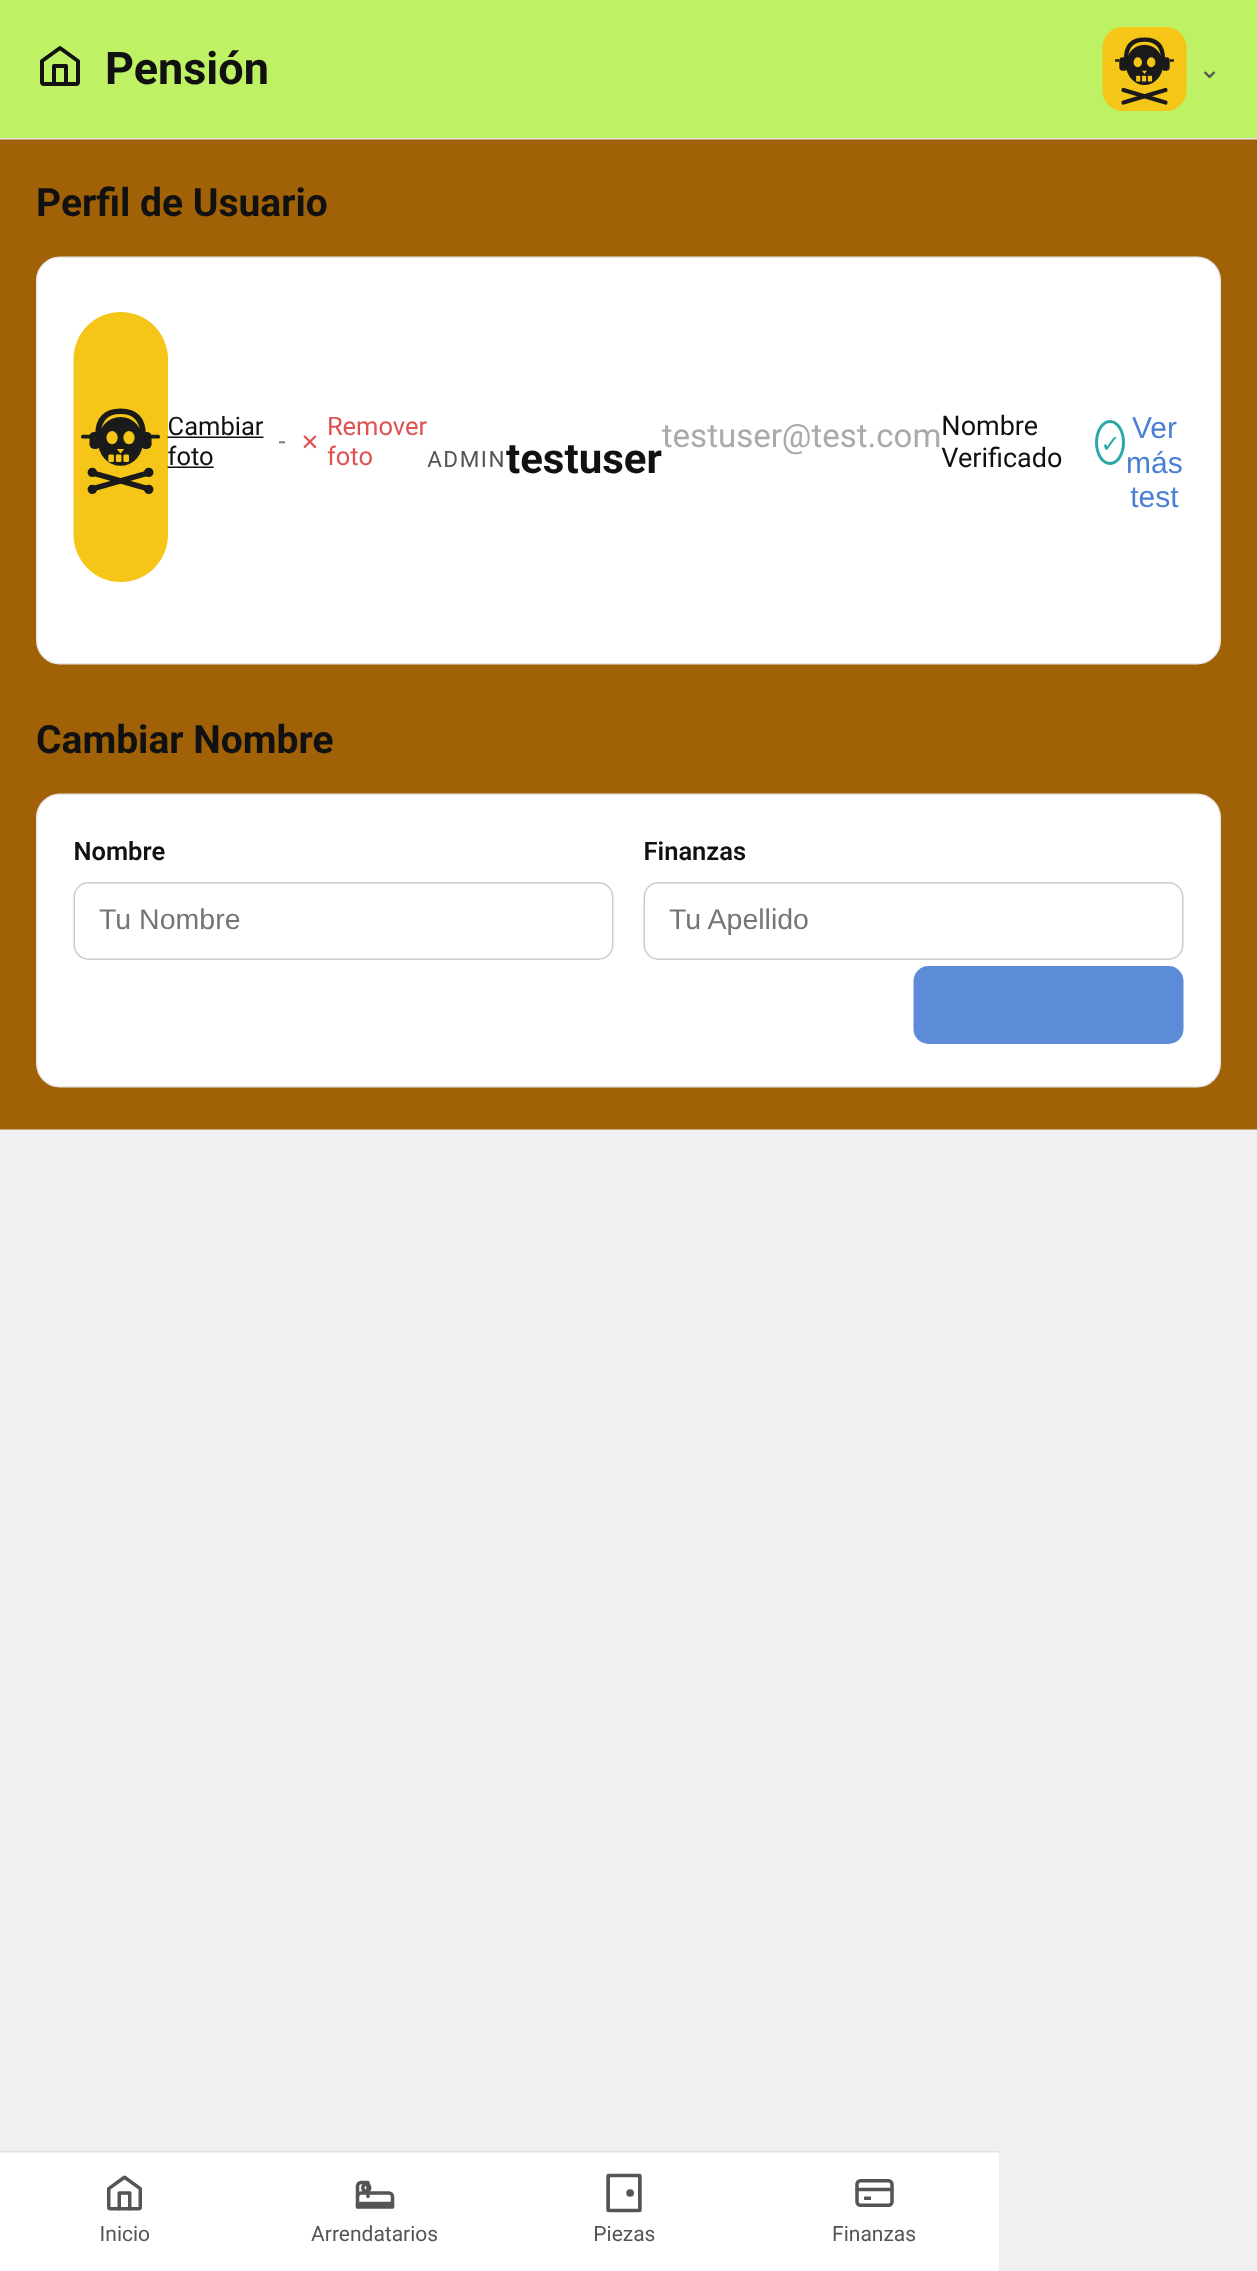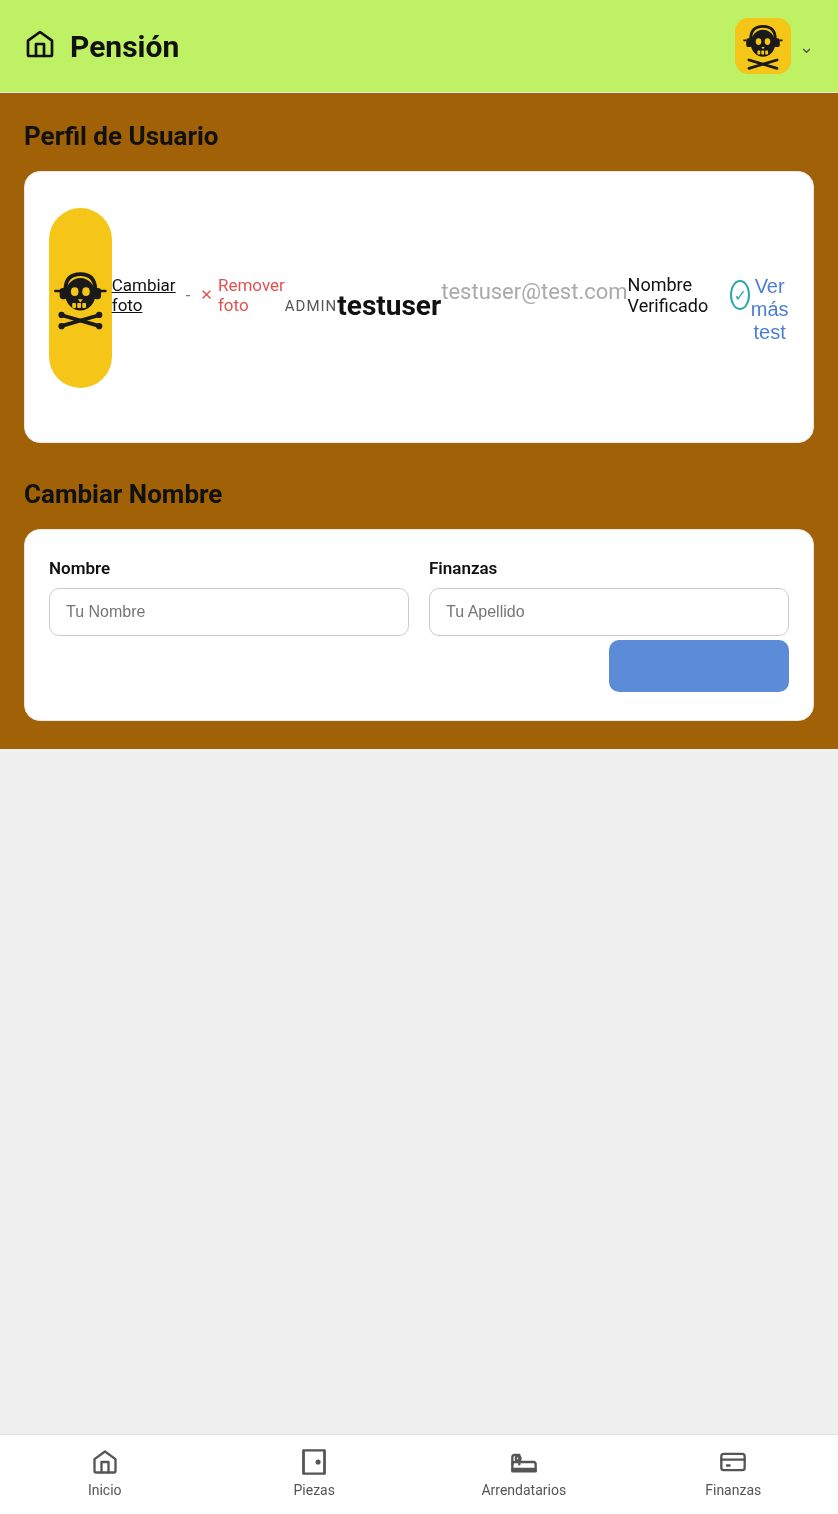--- a/index.html
+++ b/index.html
@@ -193,32 +193,32 @@
       font-weight: 600;
       color: #111;
       margin-bottom: 10px;
       display: block;
     }
     .form-input {
       width: 100%;
       border: 1.5px solid #ccc;
       border-radius: 10px;
       padding: 14px 16px;
-      font-size: 16px;
+      font-size: 19px;
       color: #aaa;
       outline: none;
       background: #fff;
     }
 
     
     .bottom-nav {
       position: fixed;
       bottom: 0;
       left: 0;
-      width: 838px;
+      width: 666px;
       background: #fff;
       border-top: 1px solid #e0e0e0;
       display: flex;
       justify-content: space-around;
       align-items: center;
       padding: 12px 0 16px;
       z-index: 100;
     }
     .nav-item {
       display: flex;
@@ -380,39 +380,39 @@
         <path d="M3 9.5L12 3l9 6.5V20a1 1 0 01-1 1H4a1 1 0 01-1-1V9.5z"></path>
         <polyline points="9 21 9 12 15 12 15 21"></polyline>
       </svg>
     </div>
     <span class="nav-label">Inicio</span>
   </div>
 
   <div class="nav-item">
     <div class="nav-icon">
       <svg viewBox="0 0 24 24" fill="none" stroke="#555" stroke-width="2" stroke-linecap="round" stroke-linejoin="round" width="28" height="28">
+        <path d="M2 20v-6a2 2 0 012-2h16a2 2 0 012 2v6"></path>
+        <path d="M2 14V8a2 2 0 012-2h4v8"></path>
+        <rect x="2" y="18" width="20" height="2" rx="1"></rect>
+        <circle cx="7" cy="9" r="2"></circle>
+      </svg>
+    </div>
+    <span class="nav-label">Arrendatarios</span>
+  </div>
+
+  <div class="nav-item">
+    <div class="nav-icon">
+      <svg viewBox="0 0 24 24" fill="none" stroke="#555" stroke-width="2" stroke-linecap="round" stroke-linejoin="round" width="28" height="28">
         <rect x="3" y="2" width="18" height="20" rx="1"></rect>
         <line x1="3" y1="2" x2="3" y2="22"></line>
         <line x1="21" y1="2" x2="21" y2="22"></line>
         <circle cx="15.5" cy="12" r="1.2" fill="#555"></circle>
       </svg>
     </div>
     <span class="nav-label">Piezas</span>
-  </div>
-
-  <div class="nav-item">
-    <div class="nav-icon">
-      <svg viewBox="0 0 24 24" fill="none" stroke="#555" stroke-width="2" stroke-linecap="round" stroke-linejoin="round" width="28" height="28">
-        <path d="M2 20v-6a2 2 0 012-2h16a2 2 0 012 2v6"></path>
-        <path d="M2 14V8a2 2 0 012-2h4v8"></path>
-        <rect x="2" y="18" width="20" height="2" rx="1"></rect>
-        <circle cx="7" cy="9" r="2"></circle>
-      </svg>
-    </div>
-    <span class="nav-label">Arrendatarios</span>
   </div>
 
   <div class="nav-item">
     <div class="nav-icon">
       <svg viewBox="0 0 24 24" fill="none" stroke="#555" stroke-width="2" stroke-linecap="round" stroke-linejoin="round" width="28" height="28">
         <rect x="2" y="5" width="20" height="14" rx="2"></rect>
         <line x1="2" y1="10" x2="22" y2="10"></line>
         <rect x="6" y="14" width="4" height="2" rx="0.5" fill="#555" stroke="none"></rect>
       </svg>
     </div>

